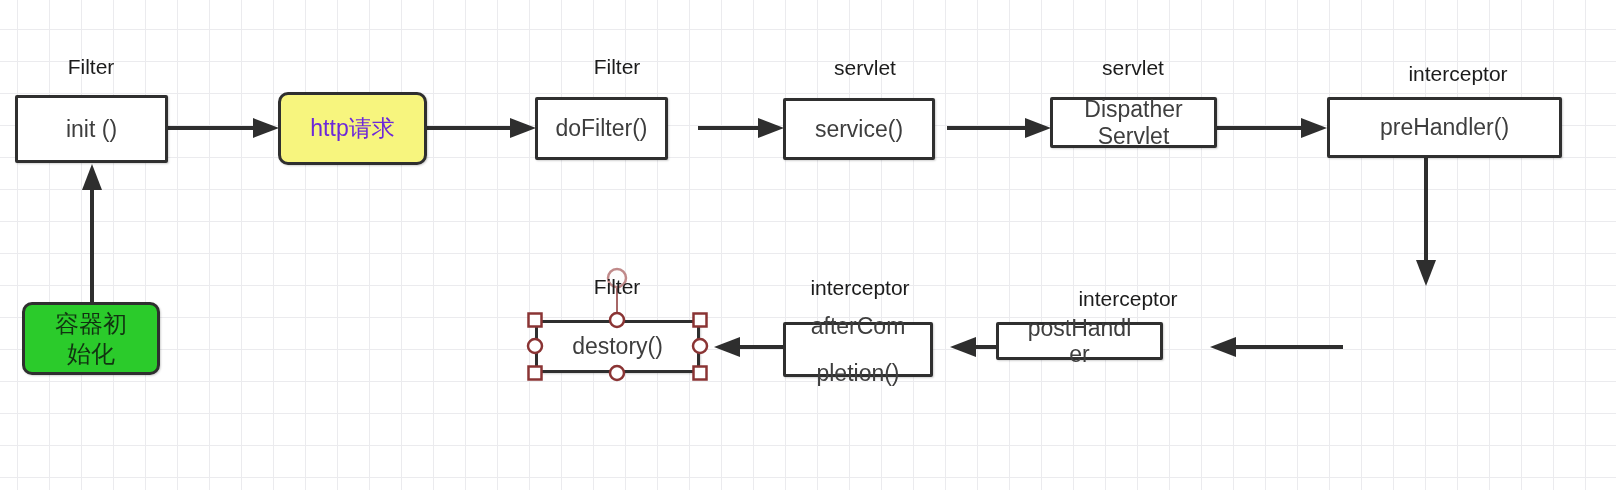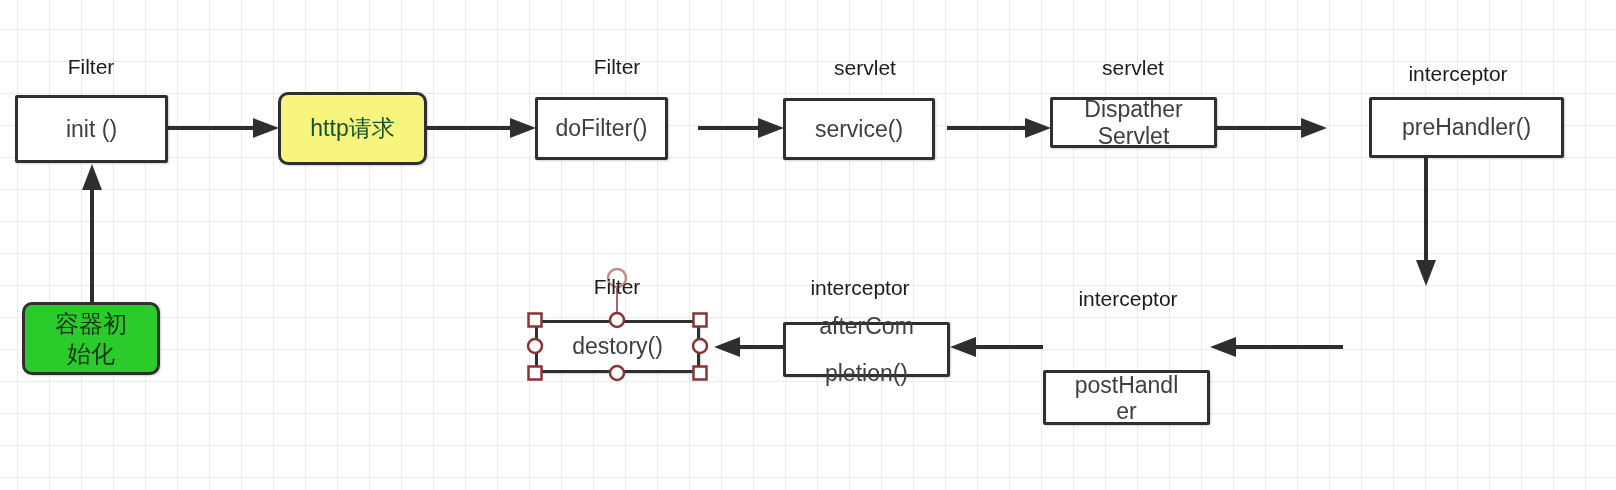--- a/index.html
+++ b/index.html
@@ -21,36 +21,36 @@
   .arrow line{stroke:#2e2e2e;stroke-width:4;}
   .arrow polygon{fill:#2e2e2e;}
   .box{
     position:absolute;box-sizing:border-box;z-index:2;
     border:3px solid #2f2f2f;background:#fff;border-radius:2px;
     display:flex;flex-direction:column;align-items:center;justify-content:center;
     text-align:center;font-size:23px;line-height:27px;color:#3e3e3e;
     box-shadow:1px 1px 2px rgba(0,0,0,.18);
   }
   .box span{display:block;}
-  .yellow{background:#F7F57E;border-radius:10px;color:#14532d;}
+  .yellow{background:#F7F57E;border-radius:10px;color:#6d28d9;}
   .green{background:#2BCB2B;border-radius:10px;color:#113311;font-size:24px;line-height:30px;}
   .blue{background:#2F82FA;color:#17395e;font-size:24px;}
   .tlabel{
     position:absolute;z-index:4;width:160px;margin-left:-80px;
     font-weight:400;font-size:21px;color:#1c1c1c;text-align:center;
   }
   #b-init{left:15px;top:95px;width:153px;height:68px;}
   #b-http{left:278px;top:92px;width:149px;height:73px;}
   #b-dofilter{left:535px;top:97px;width:133px;height:63px;}
   #b-service{left:783px;top:98px;width:152px;height:62px;}
   #b-dispather{left:1050px;top:97px;width:167px;height:51px;}
-  #b-prehandler{left:1327px;top:97px;width:195px;height:61px;margin-left:42px;}
+  #b-prehandler{left:1327px;top:97px;width:235px;height:61px;}
   #b-controller{left:1343px;top:285px;width:164px;height:127px;}
-  #b-posthandler{left:1043px;top:322px;width:167px;height:55px;line-height:26px;margin-top:48px;}
-  #b-aftercompletion{left:783px;top:322px;width:167px;height:55px;line-height:26px;gap:21px;}
+  #b-posthandler{left:996px;top:322px;width:167px;height:38px;line-height:26px;}
+  #b-aftercompletion{left:783px;top:322px;width:150px;height:55px;line-height:26px;gap:21px;}
   #b-destory{left:535px;top:320px;width:165px;height:53px;}
   #b-container{left:22px;top:302px;width:138px;height:73px;}
   #l-init{left:91px;top:55px;}
   #l-dofilter{left:617px;top:55px;}
   #l-service{left:865px;top:56px;}
   #l-dispather{left:1133px;top:56px;}
   #l-prehandler{left:1458px;top:62px;}
   #l-posthandler{left:1128px;top:287px;}
   #l-aftercompletion{left:860px;top:276px;}
   #l-destory{left:617px;top:275px;}

